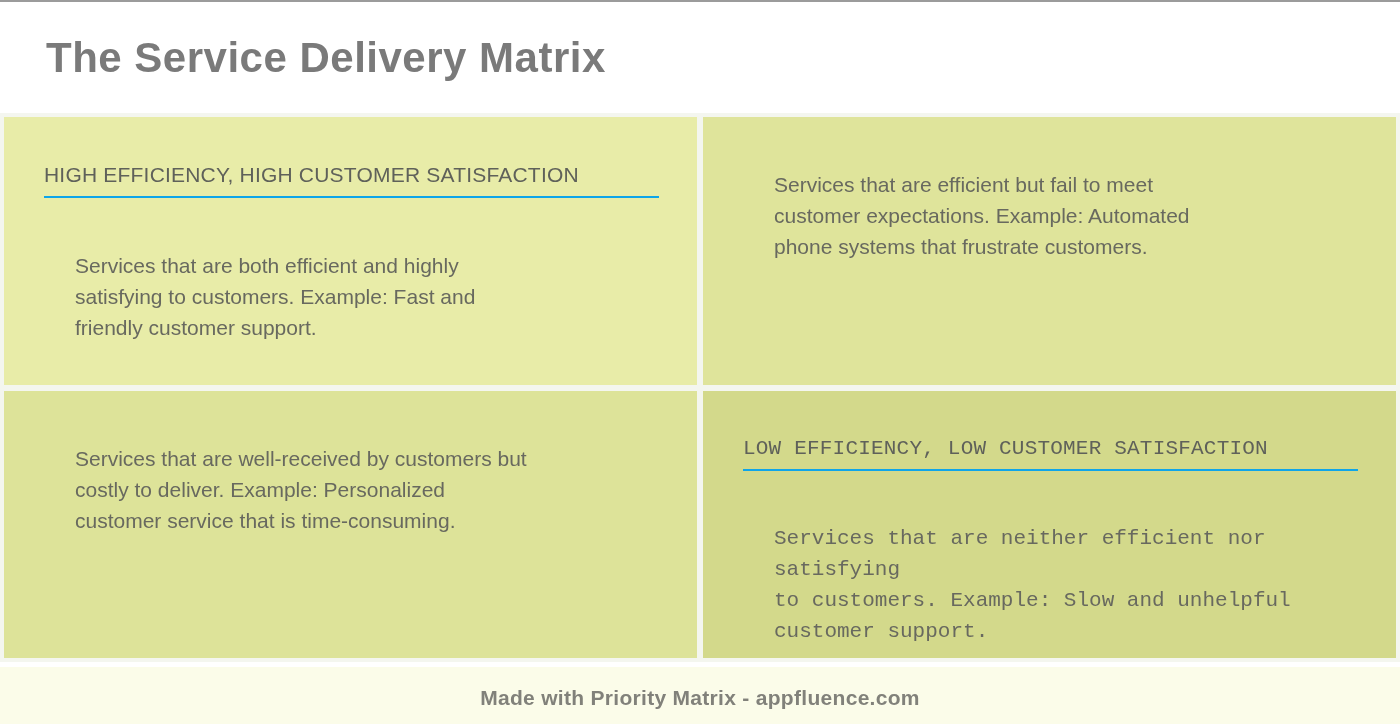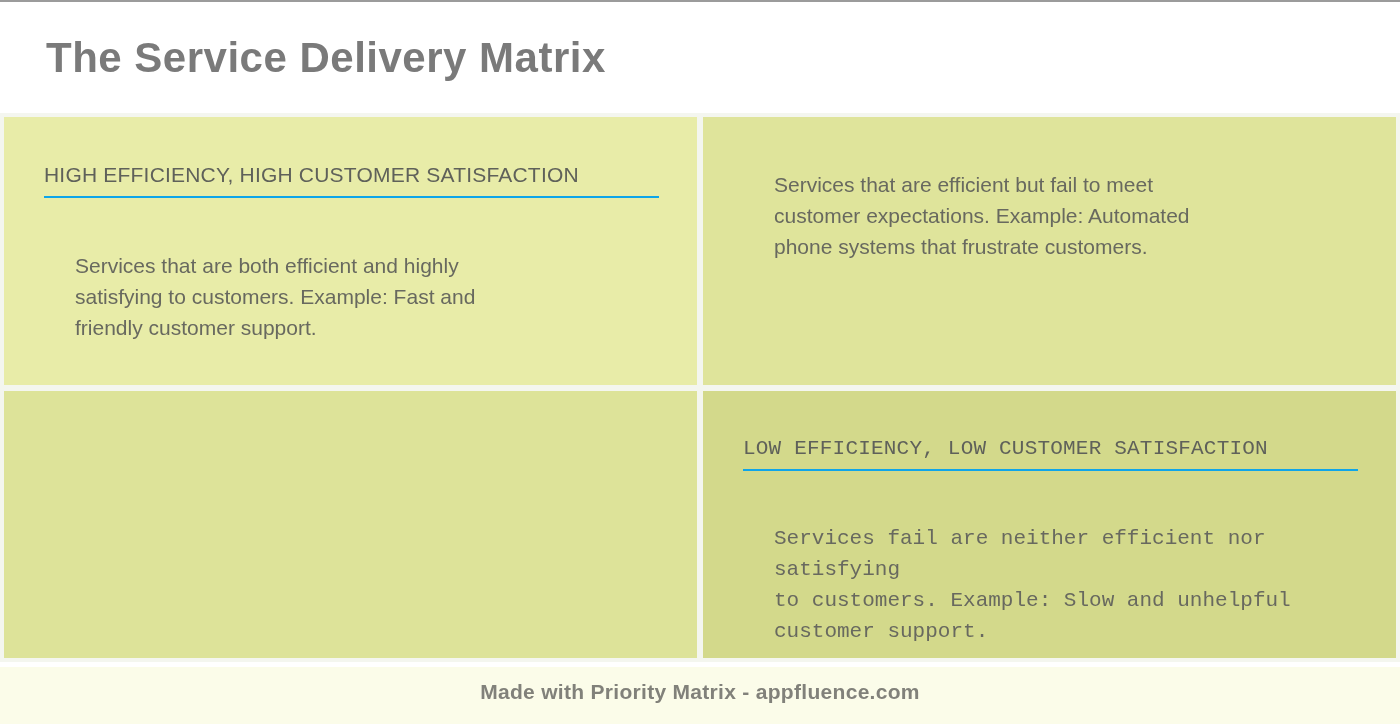--- a/index.html
+++ b/index.html
@@ -64,21 +64,21 @@
   }
   .footer-gap {
     height: 5px;
     background: #ffffff;
   }
   .footer {
     height: 57px;
     box-sizing: border-box;
     background: #fbfce9;
     text-align: center;
-    padding-top: 13px;
+    padding-top: 19px;
   }
   .footer-credit {
     font-size: 21px;
     font-weight: bold;
     color: #81817a;
     letter-spacing: 0.3px;
   }
 </style>
 </head>
 <body>
@@ -100,25 +100,28 @@
 friendly customer support.</div>
     </div>
 
     <div class="quadrant" style="background-color: rgb(223, 228, 155);">
       <div class="q-desc">Services that are efficient but fail to meet
 customer expectations. Example: Automated
 phone systems that frustrate customers.</div>
     </div>
 
     <div class="quadrant" style="background-color: rgb(221, 227, 153);">
+      <div class="q-desc">Services that are well-received by customers but
+costly to deliver. Example: Personalized
+customer service that is time-consuming.</div>
     </div>
 
     <div class="quadrant" style="background-color: rgb(211, 217, 139); font-family: Liberation Mono, monospace;">
       <div class="q-label">LOW EFFICIENCY, LOW CUSTOMER SATISFACTION</div>
-      <div class="q-desc">Services fail are neither efficient nor satisfying
+      <div class="q-desc">Services that are neither efficient nor satisfying
 to customers. Example: Slow and unhelpful
 customer support.</div>
     </div>
 
   </div>
 
   <div class="footer-gap"></div>
 
   <div class="footer">
     <span class="footer-credit">Made with Priority Matrix - appfluence.com</span>

